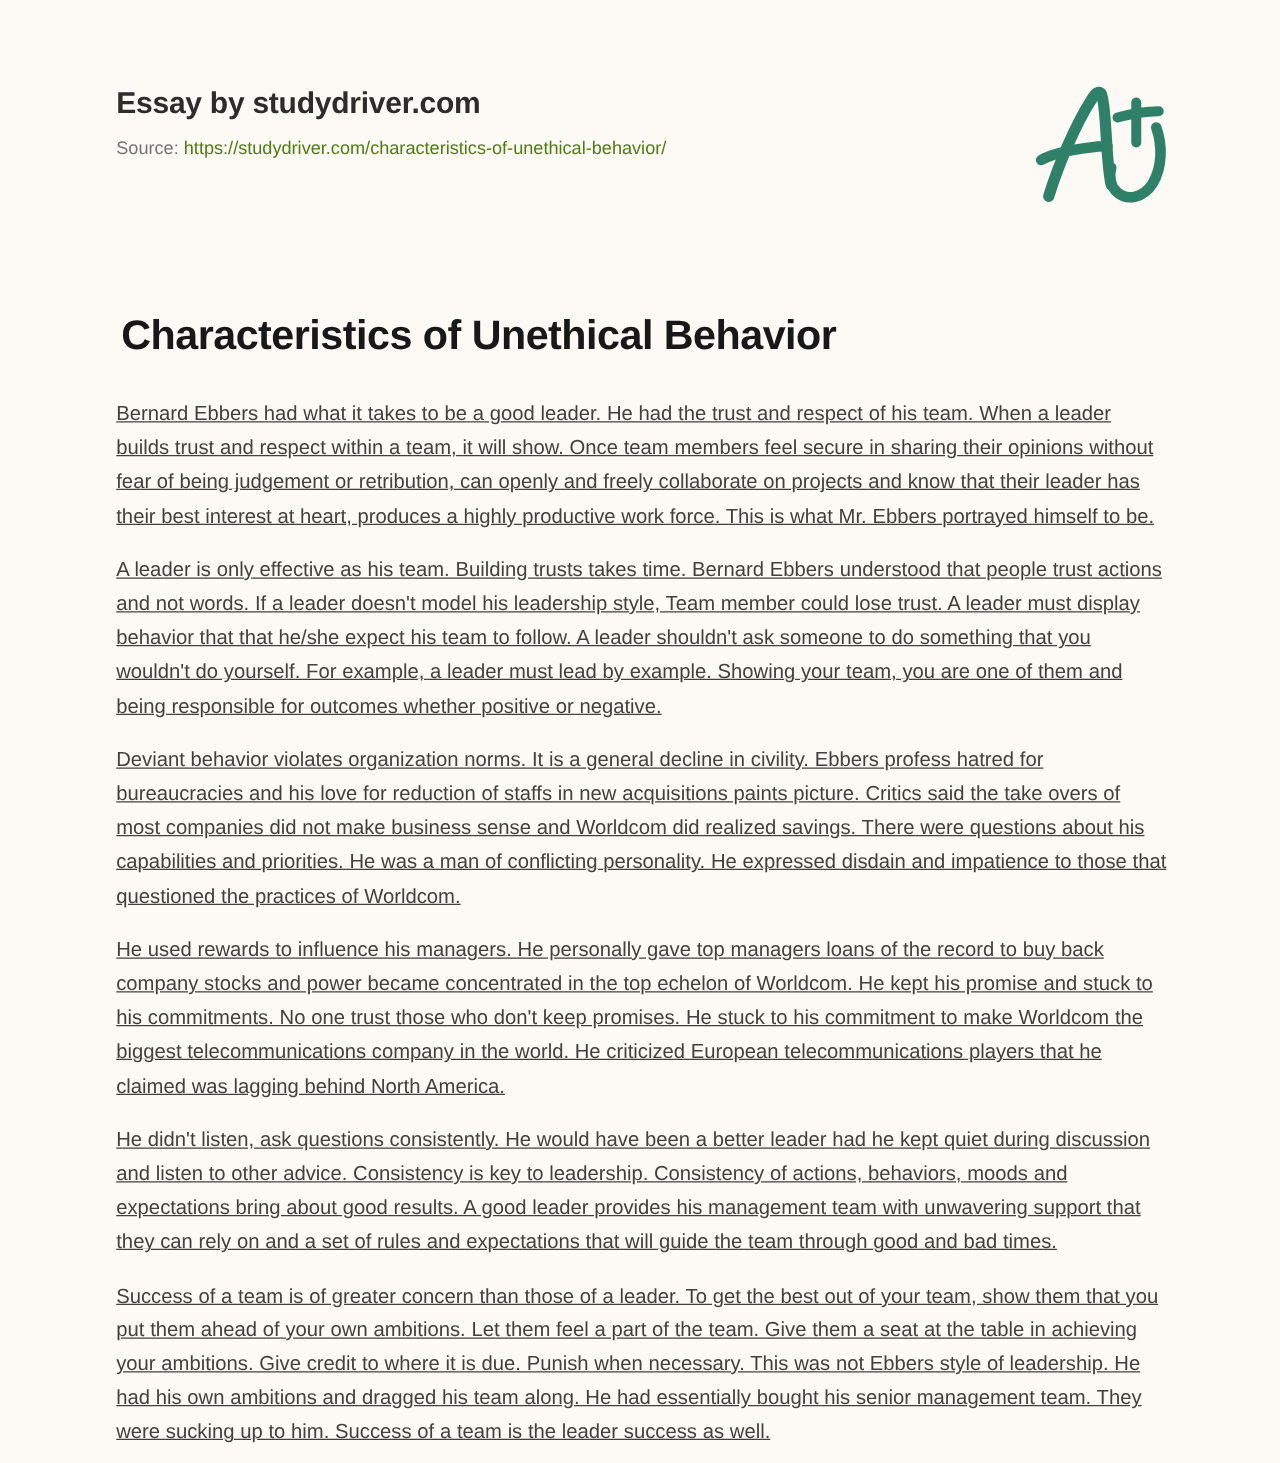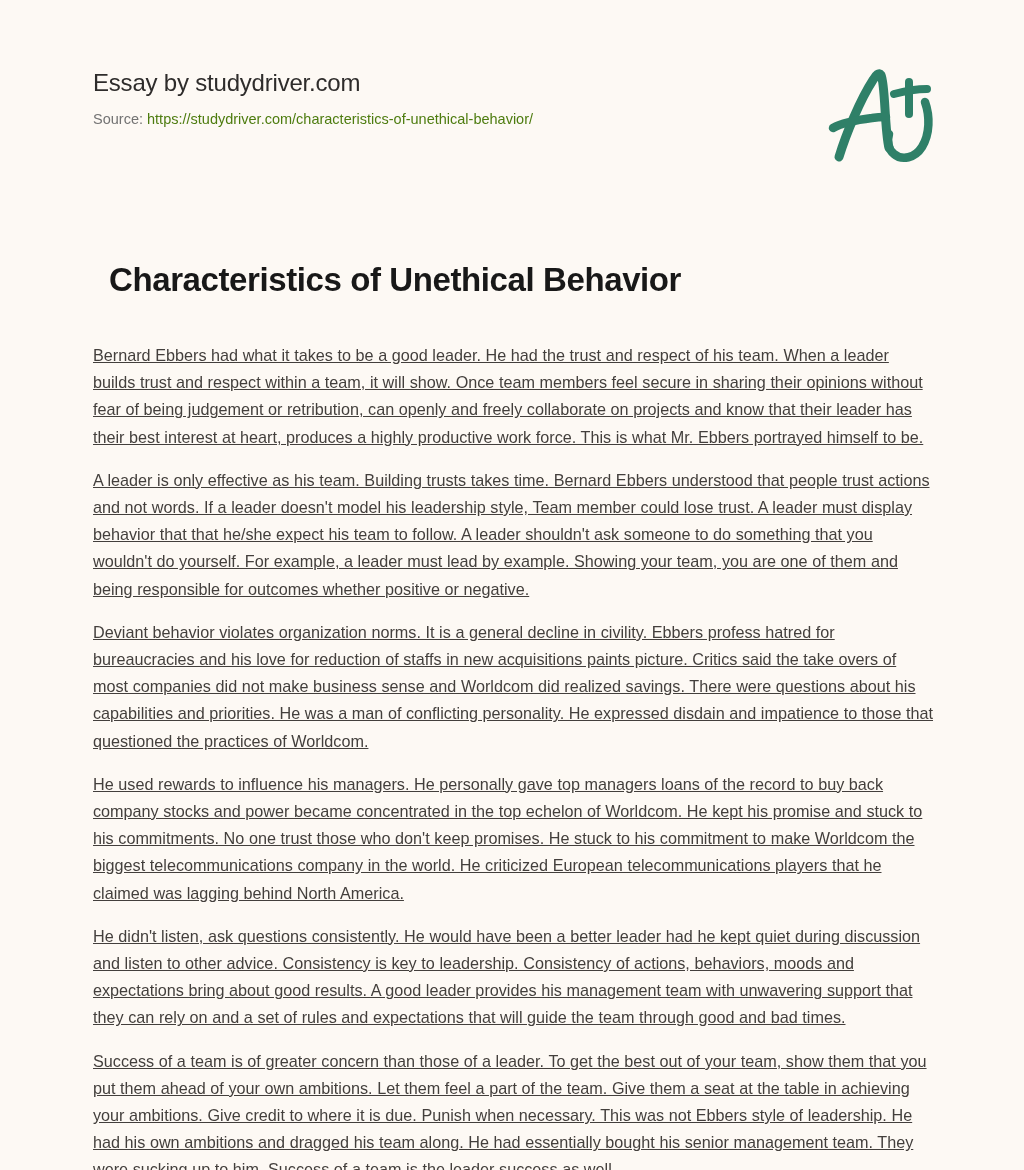--- a/index.html
+++ b/index.html
@@ -24,21 +24,21 @@
 
   
   .header {
     position: relative;
     padding-top: 68px;
     height: 110px;
     box-sizing: border-box;
   }
   .brand-line {
     font-size: 24px;
-    font-weight: normal;
+    font-weight: bold;
     color: #2e2c2b;
     letter-spacing: -0.2px;
     line-height: 30px;
   }
   .source-line {
     margin-top: 11px;
     font-size: 14.5px;
     line-height: 20px;
     color: #8c8880;
     white-space: nowrap;
@@ -60,21 +60,21 @@
     height: 105px;
   }
   .logo svg {
     display: block;
     width: 120px;
     height: 105px;
   }
 
   
   .title {
-    margin: 16px;
+    margin: 4px;
     padding-top: 134px;
     font-size: 33px;
     line-height: 40px;
     font-weight: bold;
     color: #181818;
     letter-spacing: -0.4px;
   }
 
   
   .article {

